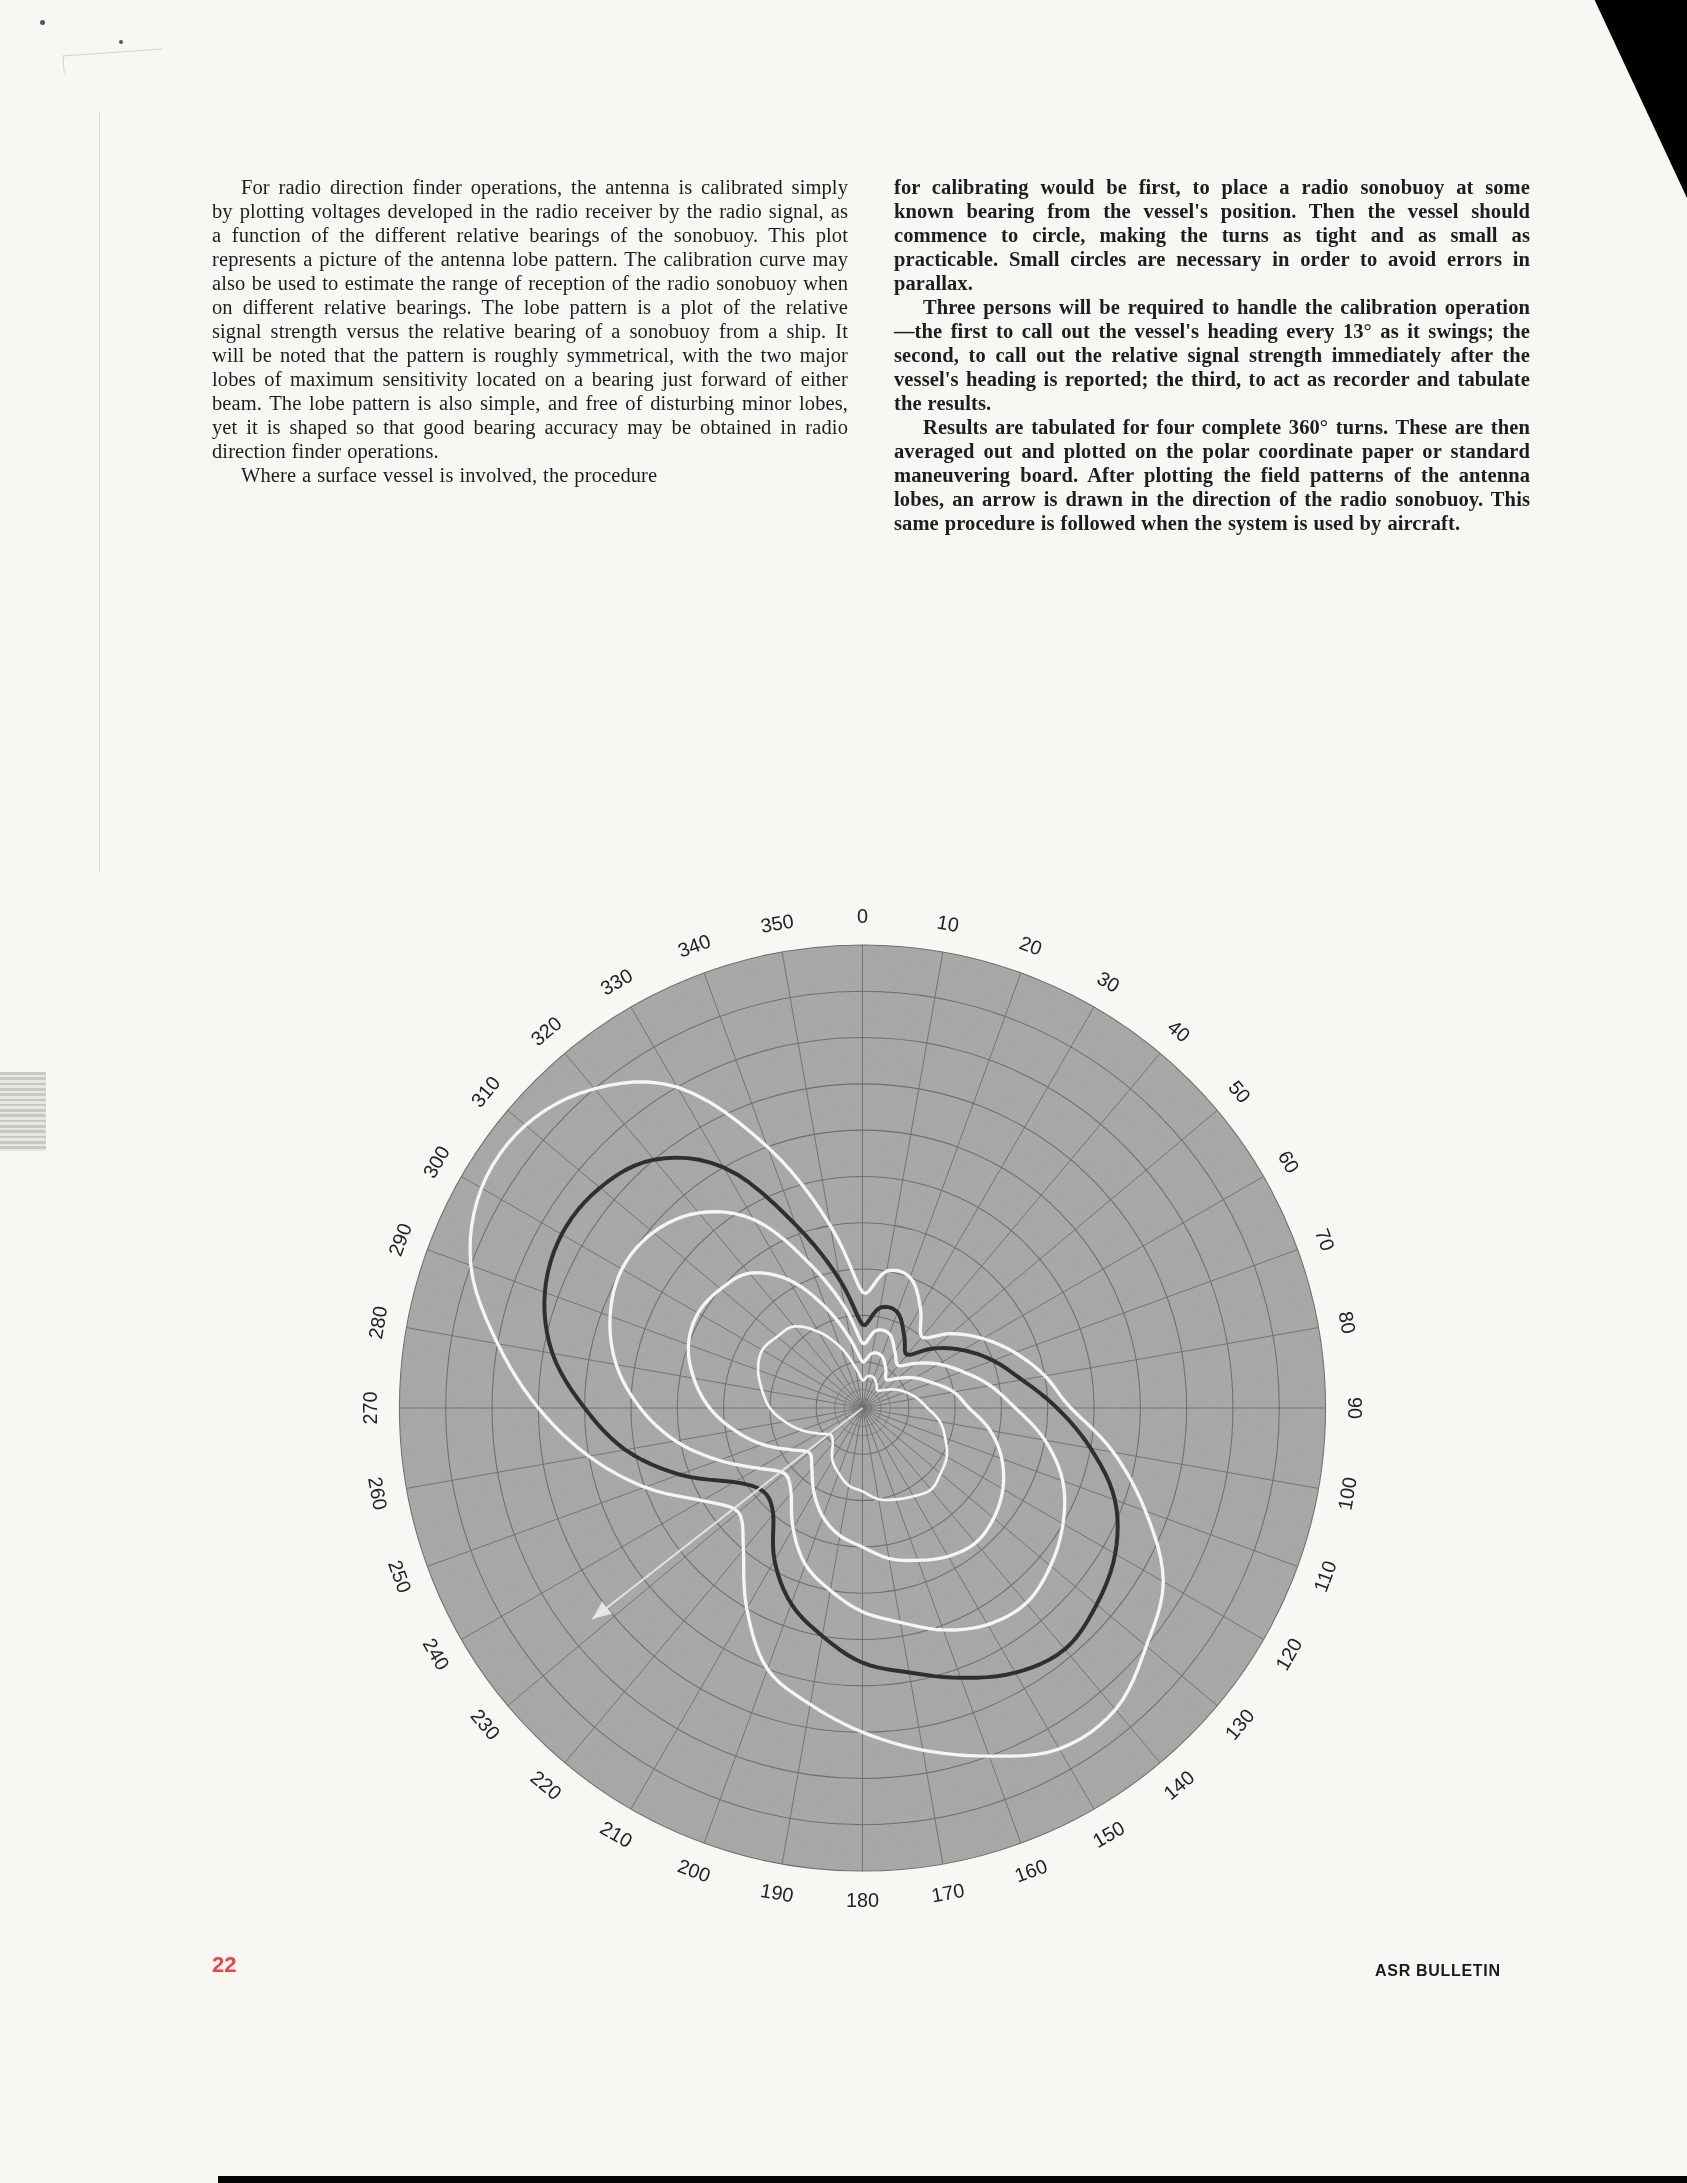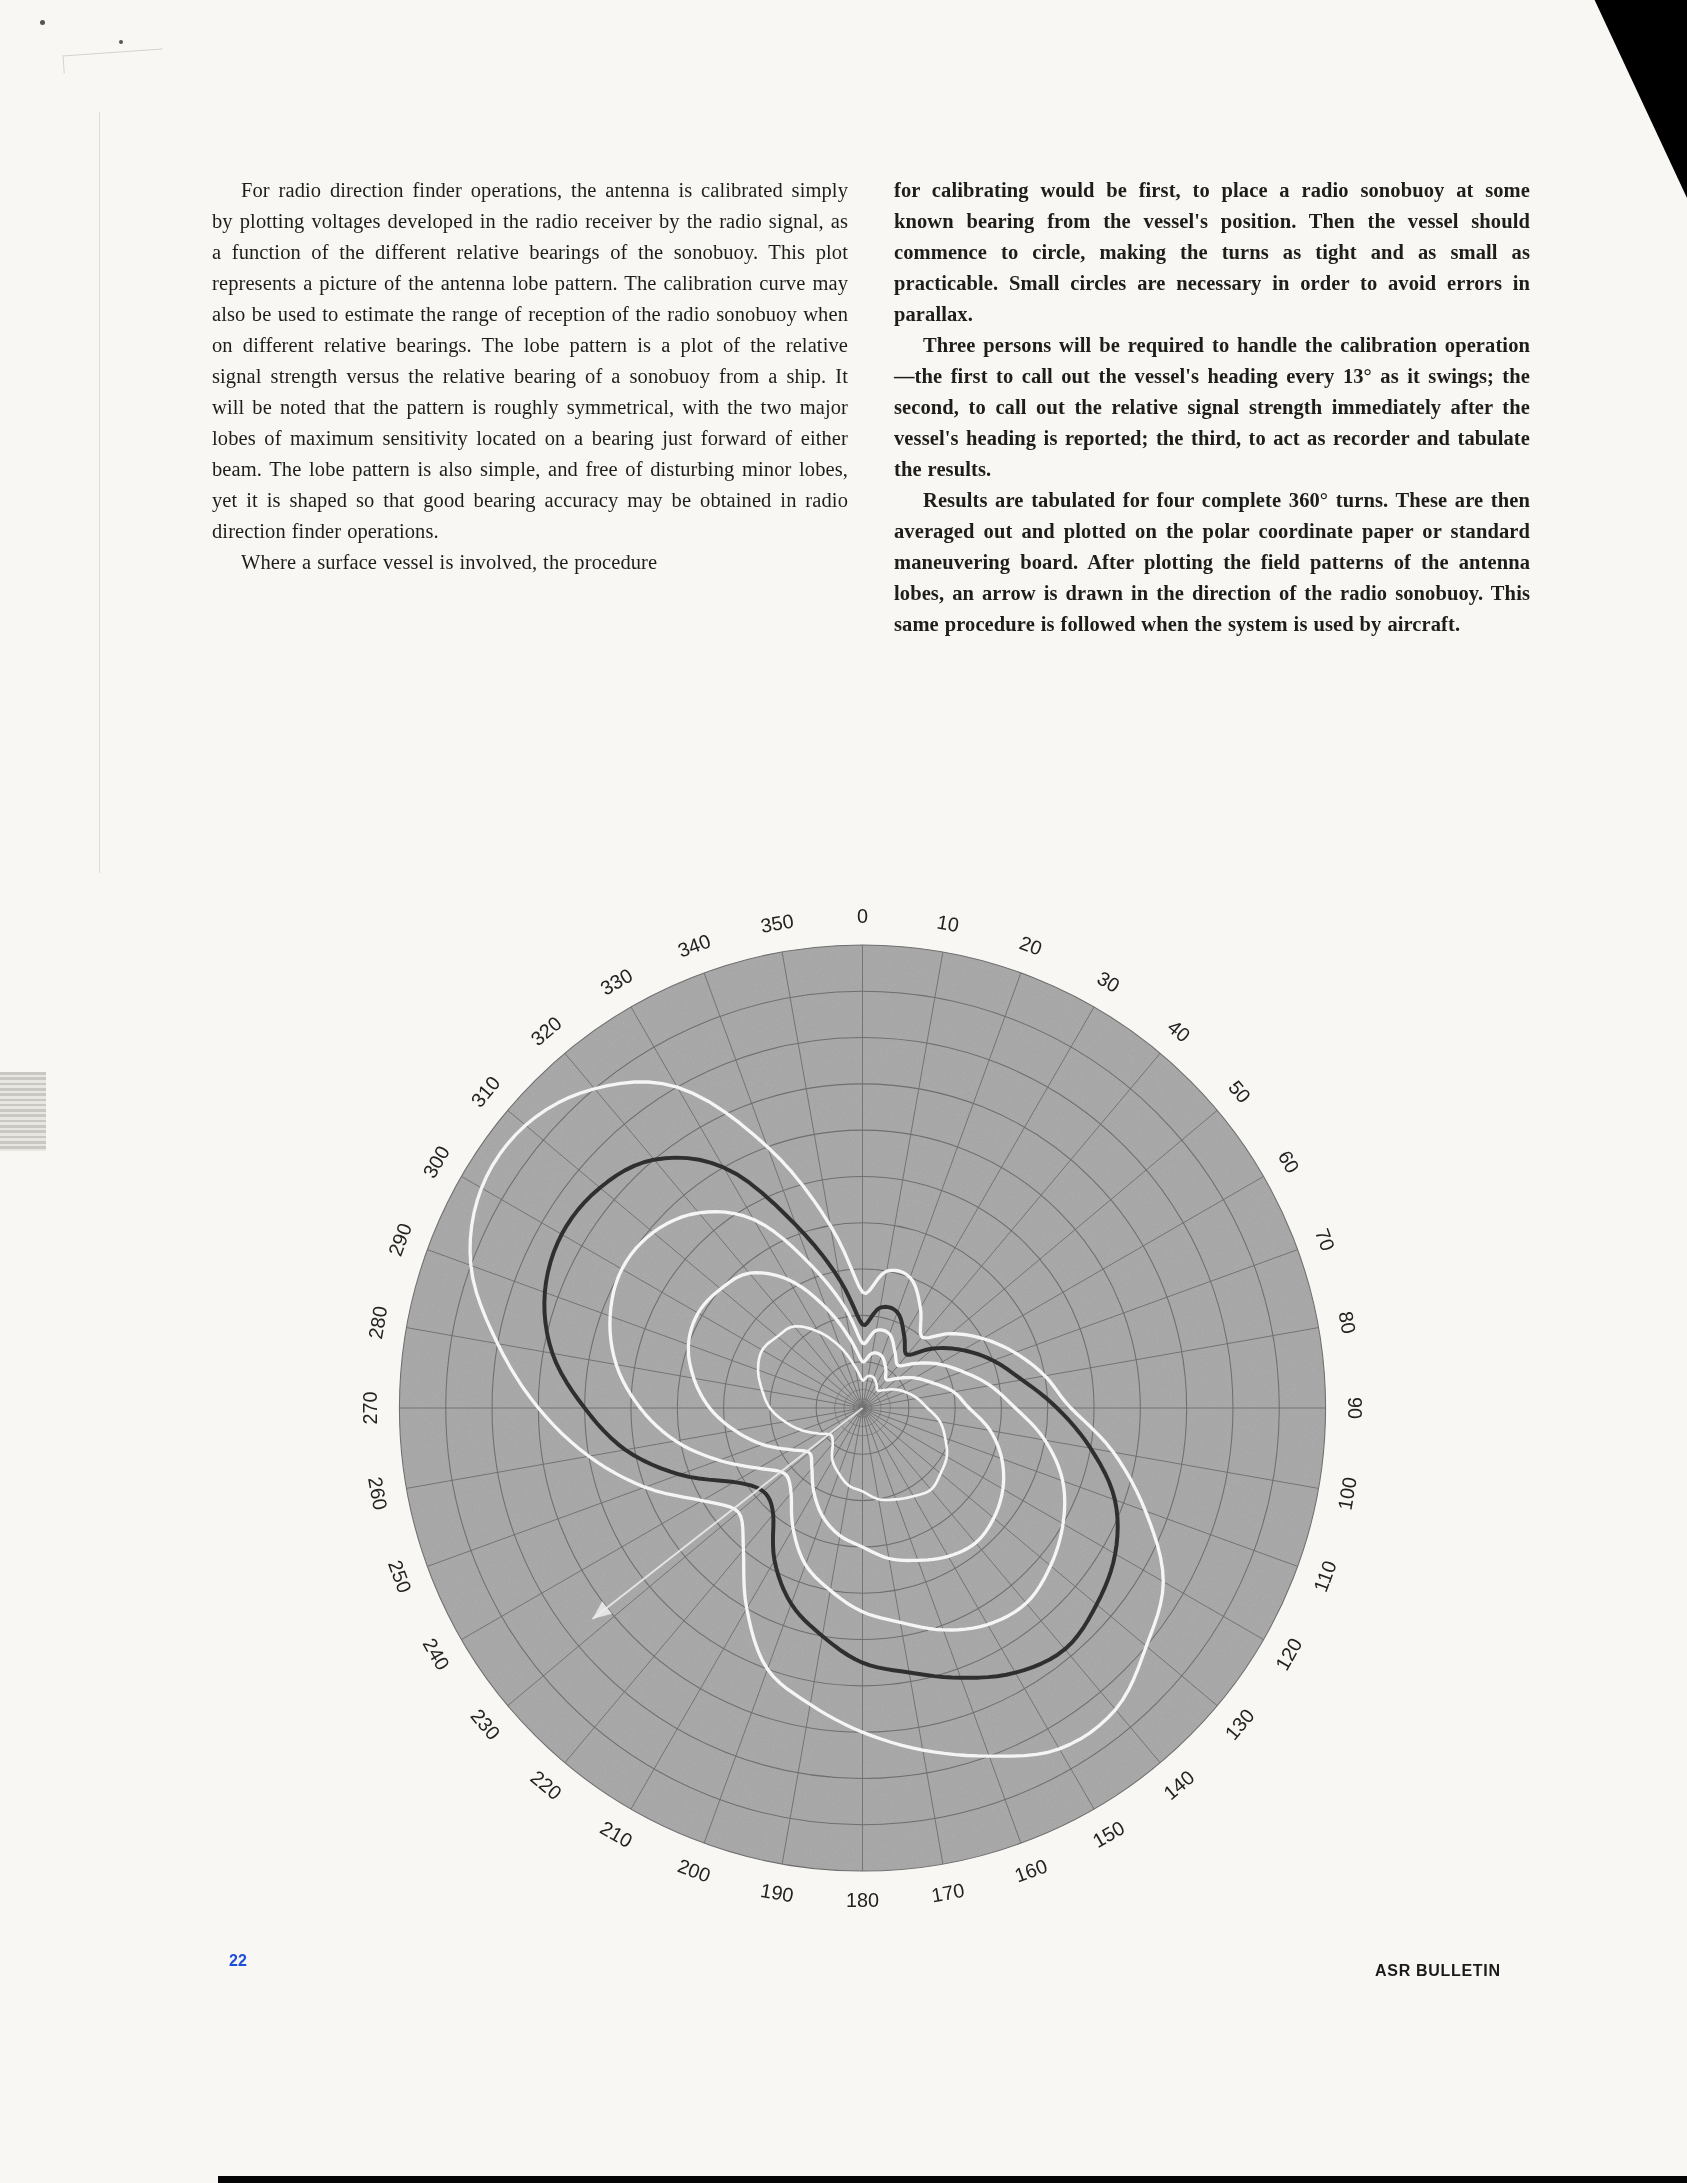--- a/index.html
+++ b/index.html
@@ -1,28 +1,28 @@
 <!DOCTYPE html>
 <html style="font-size:10.6px"><head>
 <meta charset="utf-8">
 <style>
   html,body{margin:0;padding:0;background:#e9e8e4;}
   #page{position:relative;width:1687px;height:2183px;background:#f8f7f3;overflow:hidden;
         font-family:"Liberation Serif", serif;color:#1e1d1b;}
-  .col{position:absolute;width:636px;font-size:20.5px;line-height:31px;text-align:justify;
+  .col{position:absolute;width:636px;font-size:20.5px;line-height:24px;text-align:justify;
        letter-spacing:0.1px;word-spacing:0.7px;}
   .col p{margin:0;}
   .col p.indent{text-indent:29px;}
   #col-left{left:212px;top:175px;}
   #col-right{left:894px;top:175px;font-weight:bold;}
   #chart-wrap{position:absolute;left:333px;top:892px;width:1059px;height:1032px;}
   #polar-svg{width:1059px;height:1032px;display:block;}
   #polar-svg text{font-family:"Liberation Sans", sans-serif;}
   .footer-page-num{position:absolute;left:212px;top:1952px;font-family:"Liberation Sans", sans-serif;
-       font-weight:bold;font-size:16px;color:#1d4ed8;margin-left:17px;}
+       font-weight:bold;font-size:22px;color:#ef4444;}
   .footer-brand{position:absolute;left:1375px;top:1962px;font-family:"Liberation Sans", sans-serif;
        font-weight:bold;font-size:16px;letter-spacing:0.7px;color:#1a1a1a;}
   
   .corner-triangle{position:absolute;top:0;right:0;width:132px;height:198px;background:#000;
        -webkit-clip-path:polygon(100% 0,30% 0,100% 100%);clip-path:polygon(100% 0,30% 0,100% 100%);}
   .bottom-strip{position:absolute;left:218px;right:0;bottom:0;height:7.3px;background:#050505;}
   .crease-line{position:absolute;left:99px;top:112px;width:1.3px;height:761px;background:#c7c5c0;opacity:.55;}
   .fold-marks{position:absolute;left:63px;top:52px;width:99px;height:17px;
        border-top:1.3px solid #bdbbb5;border-left:1.3px solid #bdbbb5;opacity:.6;transform:rotate(-4deg);}
   .smudge{position:absolute;left:0;top:1072px;width:46px;height:79px;opacity:.5;

